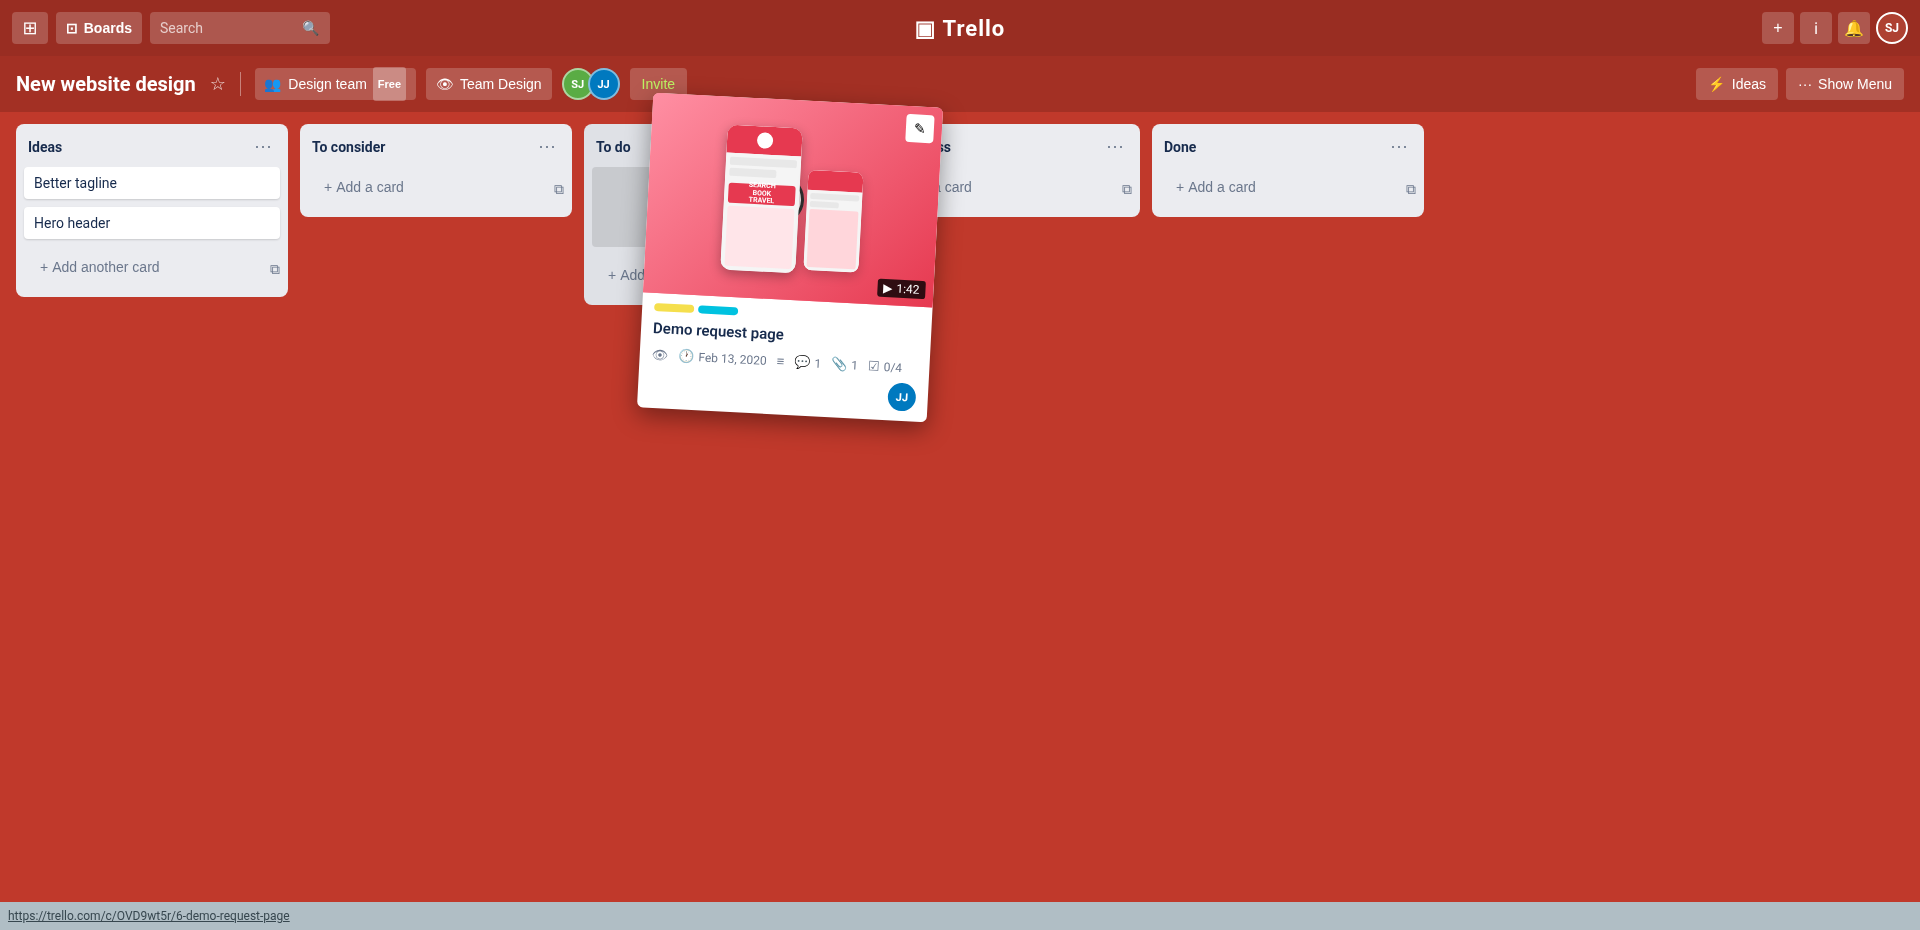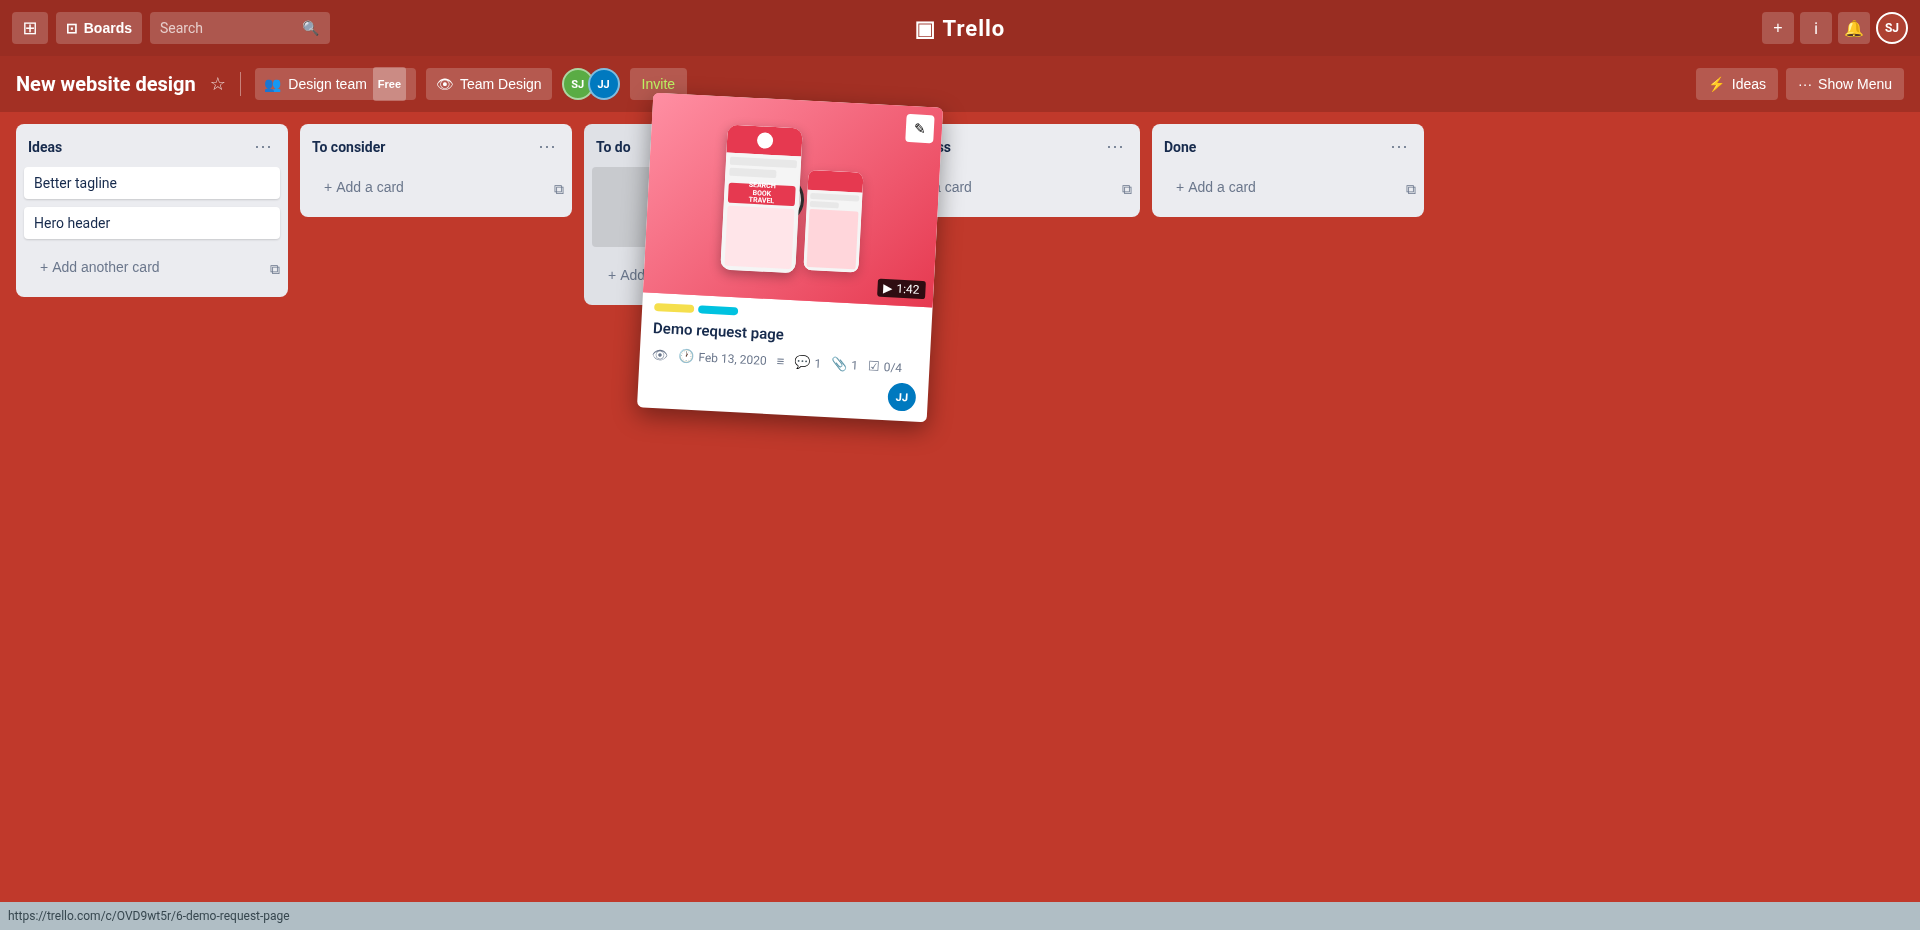--- a/index.html
+++ b/index.html
@@ -120,21 +120,21 @@
     }
     .add-card-row {
       display: flex; align-items: center; justify-content: space-between;
       padding: 2px 8px 8px;
     }
 
     
     .status-bar {
       position: fixed; bottom: 0; left: 0; right: 0; height: 28px;
       background: #b0bec5; display: flex; align-items: center; padding: 0 8px;
-      font-size: 12px; color: #37474f;
+      font-size: 12px; color: #37474f; text-decoration: underline;
     }
 
     
     .floating-card-container {
       position: absolute; left: 645px; top: 100px; z-index: 100;
       transform: rotate(3deg);
     }
     .floating-card {
       background: white; border-radius: 6px; width: 290px;
       box-shadow: 0 8px 24px rgba(0,0,0,0.4); overflow: hidden;

